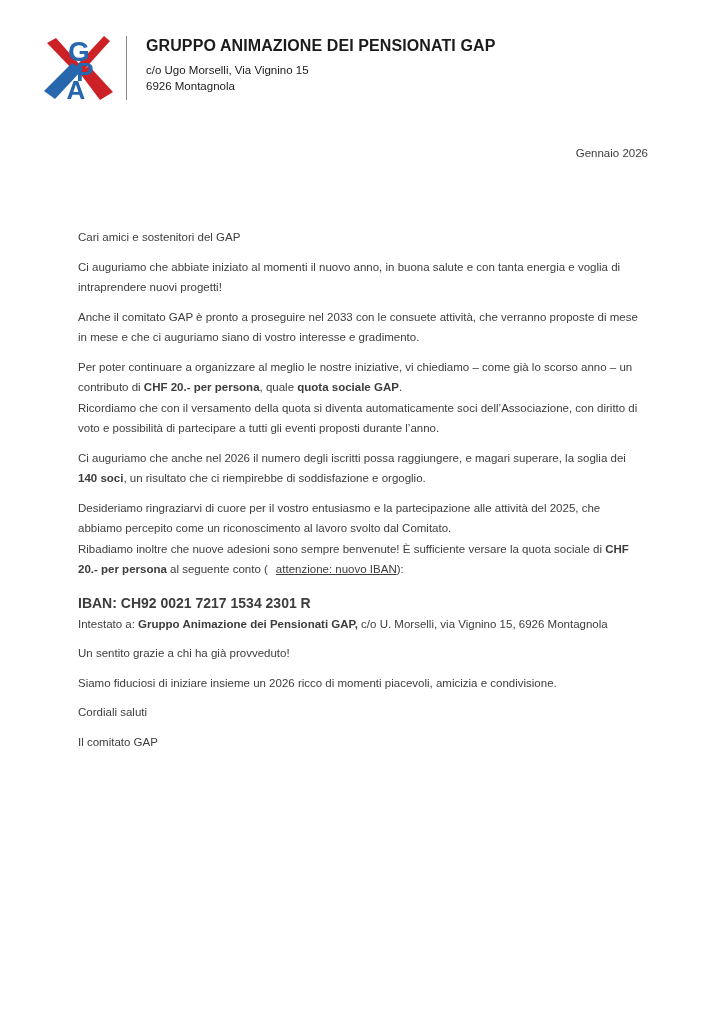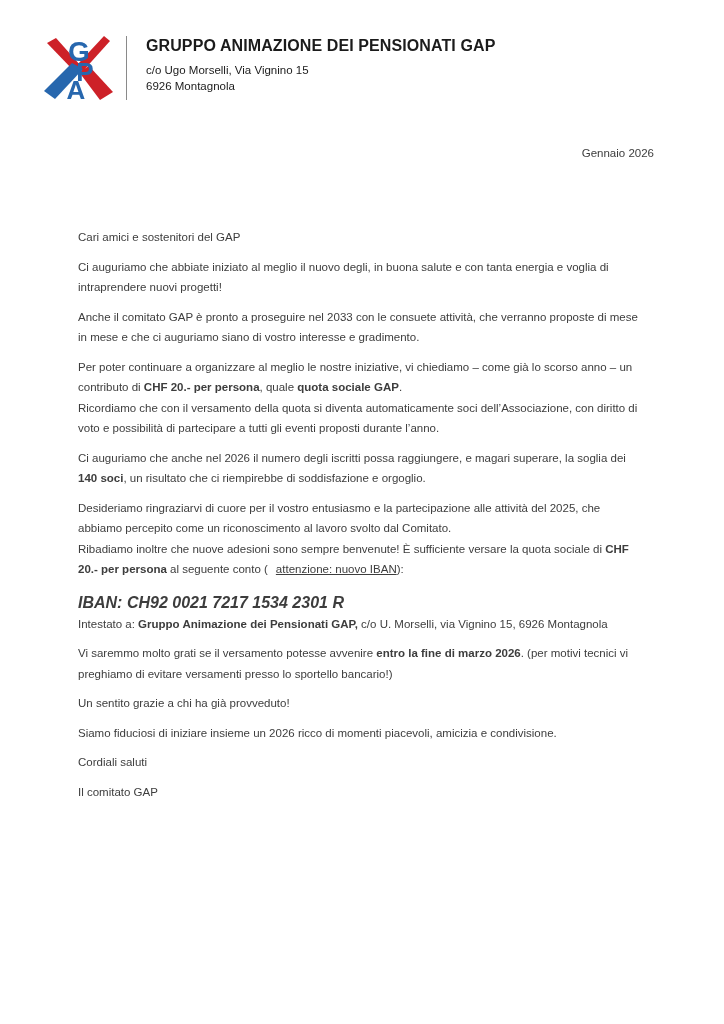--- a/index.html
+++ b/index.html
@@ -22,32 +22,32 @@
   .lh-divider {
     width: 1px; height: 64px;
     margin-left: 12px; margin-right: 19px;
     align-self: flex-start;
   }
   .org-block { padding-top: 2px; font-size: 11.5px; line-height: 15.3px; }
   .org-name { font-weight: 700; font-size: 16px; margin-bottom: 10px; letter-spacing: 0.1px; }
 
   
   .letter-date {
-    position: absolute; left: 94px; top: 147px; width: 560px;
+    position: absolute; left: 88px; top: 147px; width: 560px;
     text-align: right; font-size: 11.5px;
   }
 
   
   .letter-body {
     position: absolute; left: 78px; top: 227px; width: 567px;
     font-size: 11.5px; line-height: 20.5px;
   }
   .para { margin: 0 0 9px 0; }
   .para.tight { margin-bottom: 0; }
-  .para.iban { font-size: 16px; line-height: 22px; padding-top: 3px; font-style: italic; }
+  .para.iban { font-size: 14px; line-height: 22px; padding-top: 3px; }
   .b { font-weight: 700; }
   .u { text-decoration: underline; padding-left: 8px; }
 </style>
 </head>
 <body>
 
 <div class="page">
 
   <header class="letterhead">
     <div class="logo-wrap">
@@ -68,29 +68,28 @@
       <div class="org-name">GRUPPO ANIMAZIONE DEI PENSIONATI GAP</div>
       <div>c/o Ugo Morselli, Via Vignino 15</div>
       <div>6926 Montagnola</div>
     </div>
   </header>
 
   <div class="letter-date" id="letter-date" style="color: rgb(61, 61, 61);">Gennaio 2026</div>
 
   <main class="letter-body" id="letter-body" style="color: rgb(61, 61, 61);">
       <p class="para"><span class="">Cari amici e sostenitori del GAP</span></p>
-      <p class="para"><span class="">Ci auguriamo che abbiate iniziato al meglio il nuovo degli, in buona salute e con tanta energia e voglia di intraprendere nuovi progetti!</span></p>
+      <p class="para"><span class="">Ci auguriamo che abbiate iniziato al momenti il nuovo anno, in buona salute e con tanta energia e voglia di intraprendere nuovi progetti!</span></p>
       <p class="para"><span class="">Anche il comitato GAP è pronto a proseguire nel 2033 con le consuete attività, che verranno proposte di mese in mese e che ci auguriamo siano di vostro interesse e gradimento.</span></p>
       <p class="para tight"><span class="">Per poter continuare a organizzare al meglio le nostre iniziative, vi chiediamo – come già lo scorso anno – un contributo di </span><span class="b">CHF 20.- per persona</span><span class="">, quale </span><span class="b">quota sociale GAP</span><span class="">.</span></p>
       <p class="para"><span class="">Ricordiamo che con il versamento della quota si diventa automaticamente soci dell’Associazione, con diritto di voto e possibilità di partecipare a tutti gli eventi proposti durante l’anno.</span></p>
       <p class="para"><span class="">Ci auguriamo che anche nel 2026 il numero degli iscritti possa raggiungere, e magari superare, la soglia dei </span><span class="b">140 soci</span><span class="">, un risultato che ci riempirebbe di soddisfazione e orgoglio.</span></p>
       <p class="para tight"><span class="">Desideriamo ringraziarvi di cuore per il vostro entusiasmo e la partecipazione alle attività del 2025, che abbiamo percepito come un riconoscimento al lavoro svolto dal Comitato.</span></p>
       <p class="para"><span class="">Ribadiamo inoltre che nuove adesioni sono sempre benvenute! È sufficiente versare la quota sociale di </span><span class="b">CHF 20.- per persona</span><span class=""> al seguente conto (</span><span class=" u">attenzione: nuovo IBAN</span><span class="">):</span></p>
       <p class="para tight iban"><span class="b">IBAN: CH92 0021 7217 1534 2301 R</span></p>
       <p class="para"><span class="">Intestato a: </span><span class="b">Gruppo Animazione dei Pensionati GAP,</span><span class=""> c/o U. Morselli, via Vignino 15, 6926 Montagnola</span></p>
-      <p class="para"><span class="">Vi saremmo molto grati se il versamento potesse avvenire </span><span class="b">entro la fine di marzo 2026</span><span class="">. (per motivi tecnici vi preghiamo di evitare versamenti presso lo sportello bancario!)</span></p>
       <p class="para"><span class="">Un sentito grazie a chi ha già provveduto!</span></p>
       <p class="para"><span class="">Siamo fiduciosi di iniziare insieme un 2026 ricco di momenti piacevoli, amicizia e condivisione.</span></p>
       <p class="para"><span class="">Cordiali saluti</span></p>
       <p class="para"><span class="">Il comitato GAP</span></p>
     </main>
 
 </div>
 
 </body></html>

